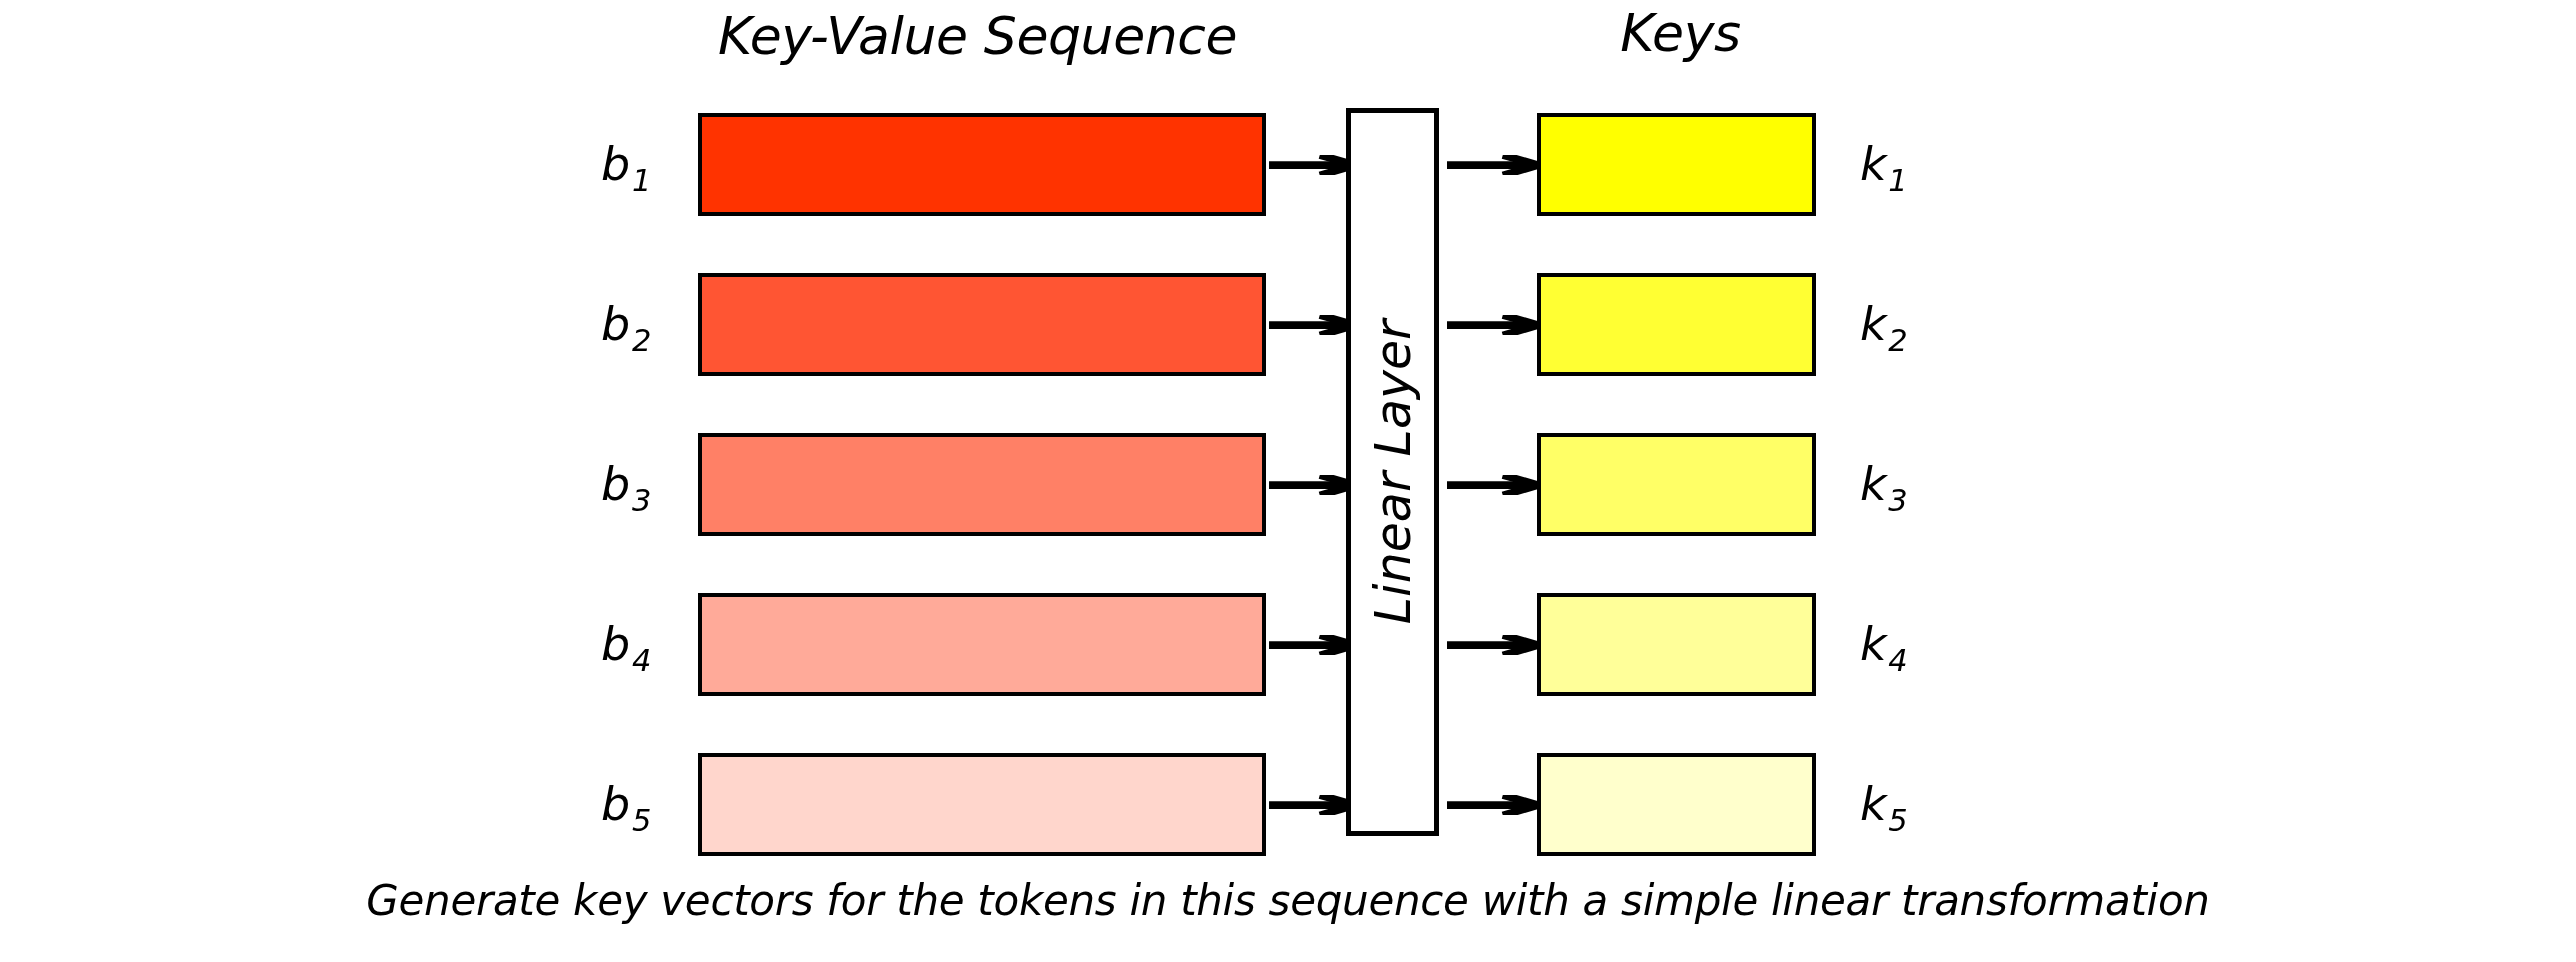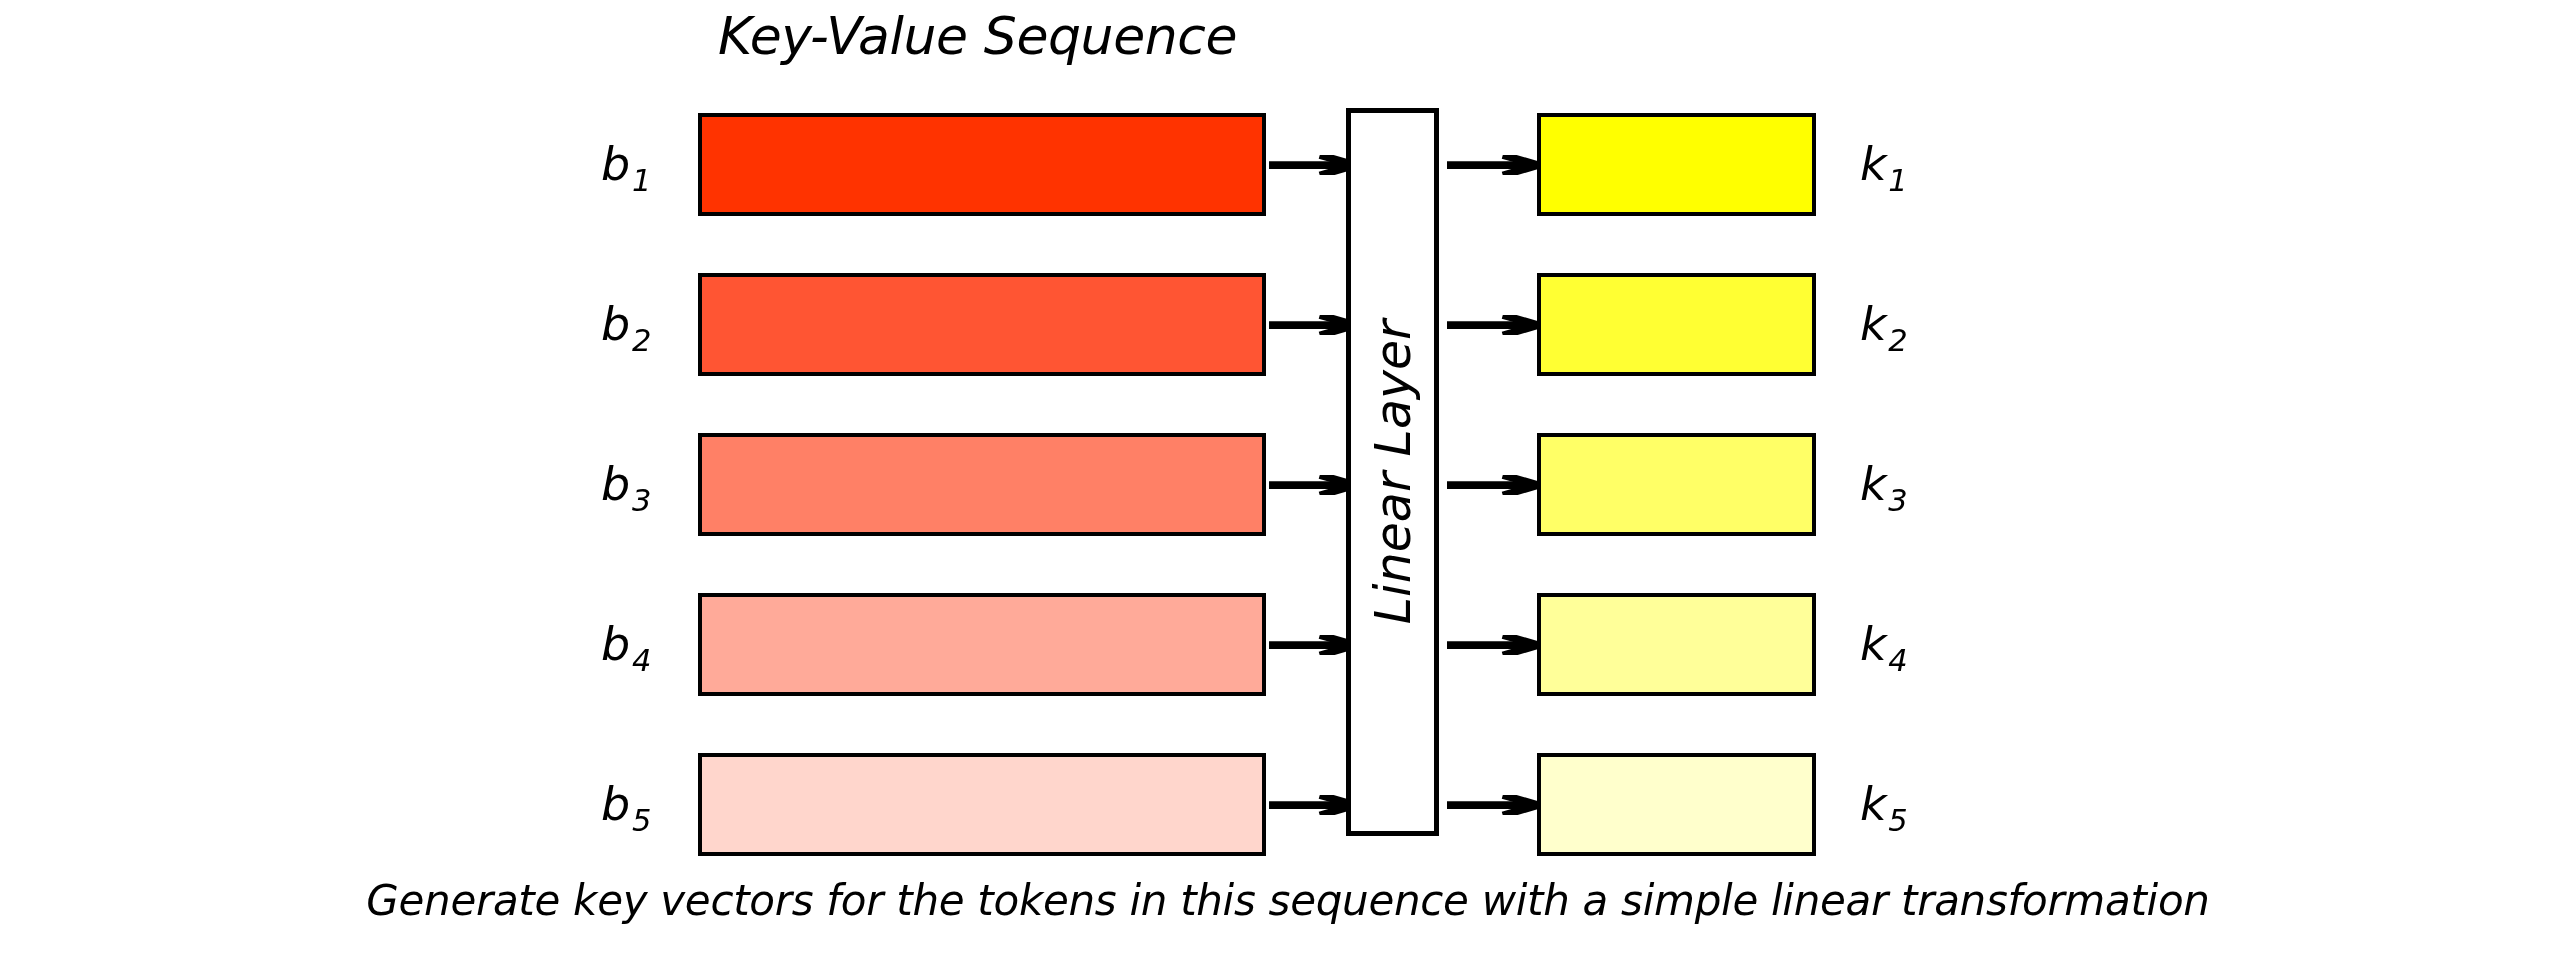--- a/index.html
+++ b/index.html
@@ -140,20 +140,21 @@
     letter-spacing: -0.3px;
   }
 </style>
 </head>
 <body style="background: rgb(255, 255, 255);">
 
 <div id="stage">
 
   <div id="title-kv" class="col-title">Key-Value Sequence</div>
 
+  <div id="title-keys" class="col-title">Keys</div>
 
   <div id="rows-container">
       <div class="row" style="top: 113px;">
         <div class="b-label"><span>b</span><span class="sub">1</span></div>
         <div class="value-bar" style="background: rgb(255, 51, 0);"></div>
         <div class="arrow arrow-in">
           <svg width="88" height="20.3" viewBox="0 0 104 24">
             <line x1="0" y1="12" x2="98" y2="12" stroke="#000" stroke-width="9"></line>
             <polyline points="60,0 102,12 60,24" fill="none" stroke="#000" stroke-width="9" stroke-linecap="butt"></polyline>
           </svg>

